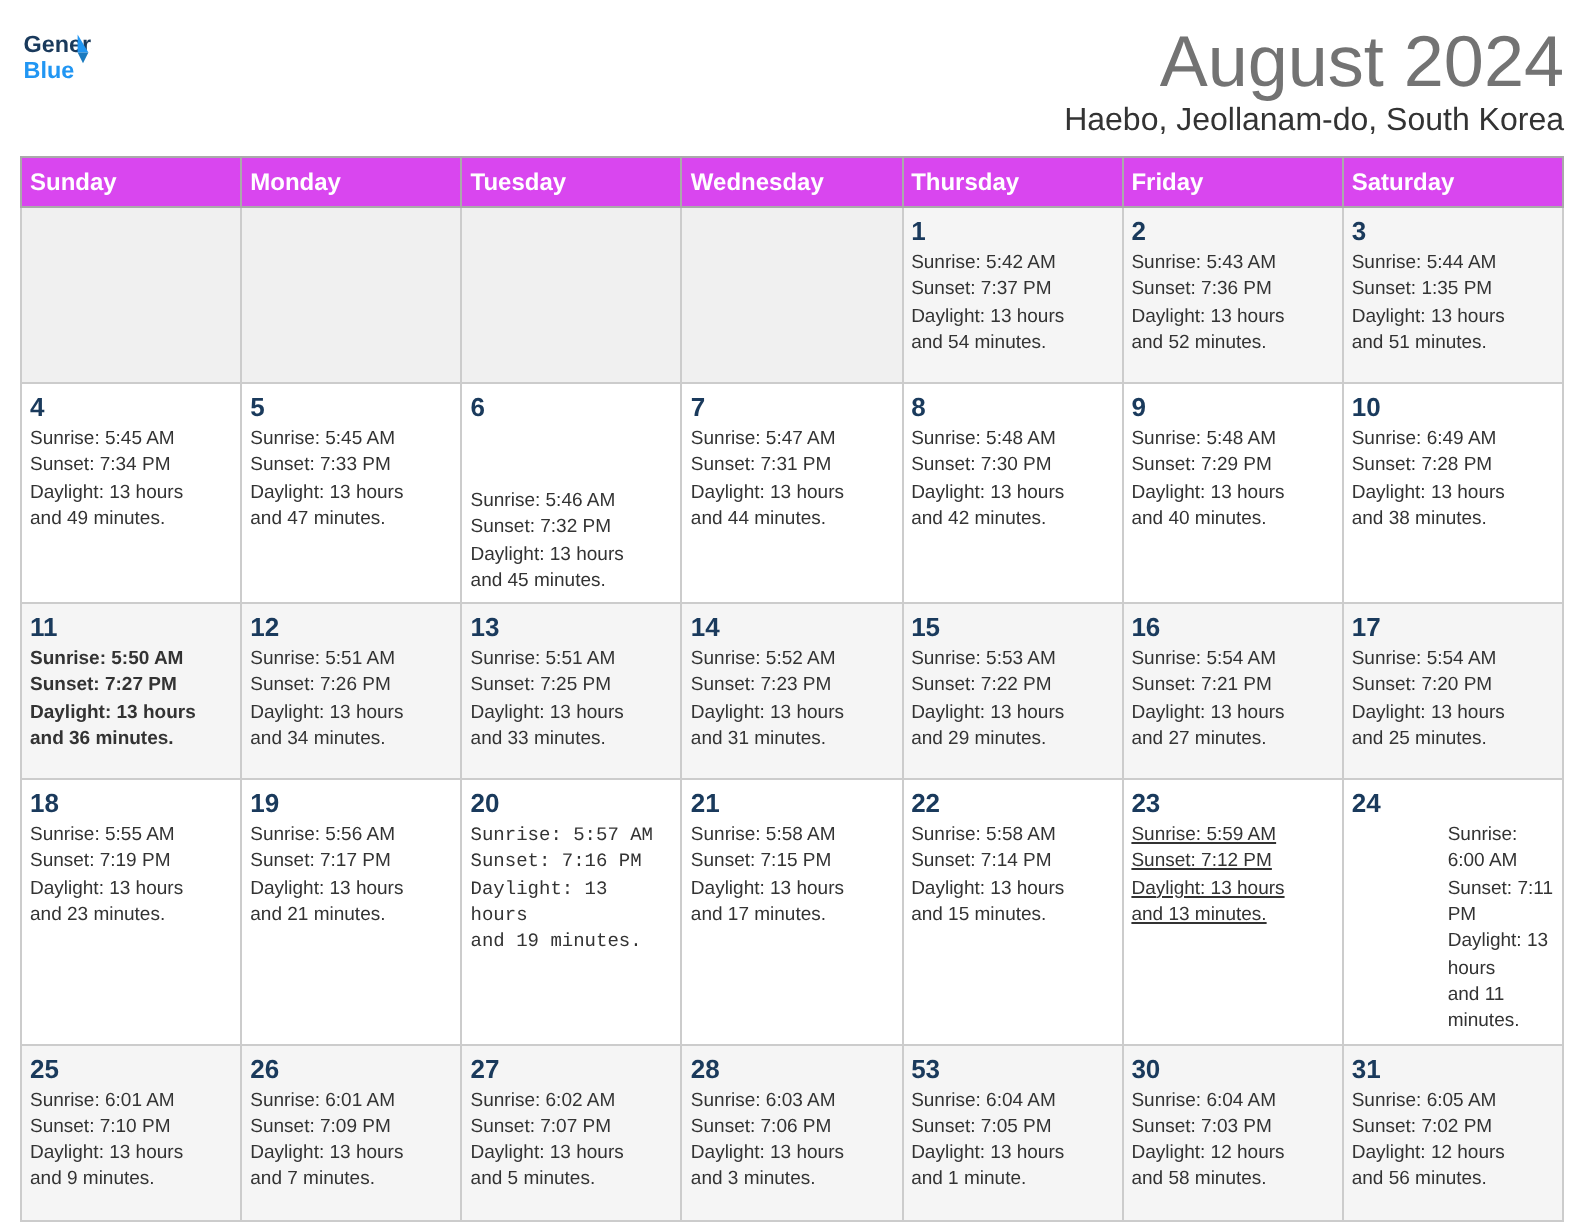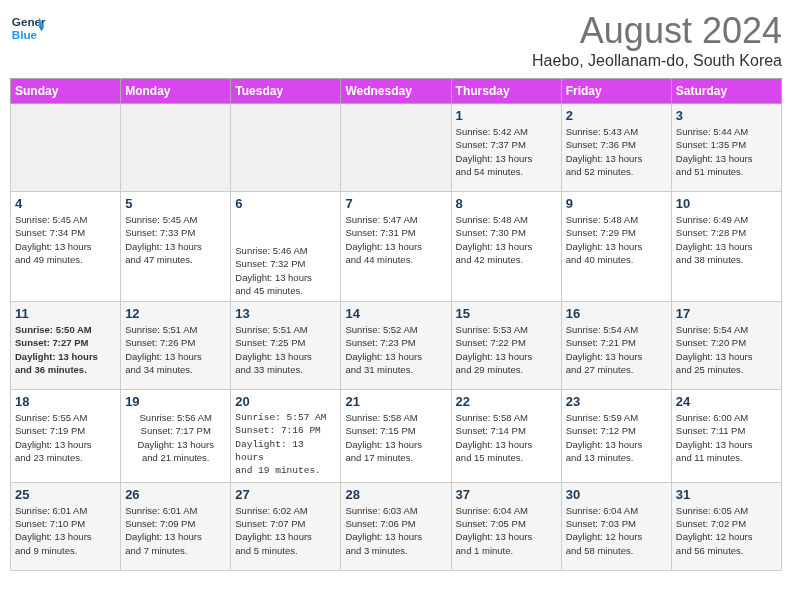--- a/index.html
+++ b/index.html
@@ -241,21 +241,21 @@
       <tr>
         <td>
           <div class="day-number">18</div>
           <div class="day-info" style="white-space: pre-line;">Sunrise: 5:55 AM
 Sunset: 7:19 PM
 Daylight: 13 hours
 and 23 minutes.</div>
         </td>
         <td>
           <div class="day-number">19</div>
-          <div class="day-info" style="white-space: pre-line; text-align: center;">Sunrise: 5:56 AM
+          <div class="day-info" style="white-space: pre-line;">Sunrise: 5:56 AM
 Sunset: 7:17 PM
 Daylight: 13 hours
 and 21 minutes.</div>
         </td>
         <td>
           <div class="day-number">20</div>
           <div class="day-info" style="white-space: pre-line; font-family: Liberation Mono, monospace;">Sunrise: 5:57 AM
 Sunset: 7:16 PM
 Daylight: 13 hours
 and 19 minutes.</div>
@@ -269,28 +269,28 @@
         </td>
         <td>
           <div class="day-number">22</div>
           <div class="day-info" style="white-space: pre-line;">Sunrise: 5:58 AM
 Sunset: 7:14 PM
 Daylight: 13 hours
 and 15 minutes.</div>
         </td>
         <td>
           <div class="day-number">23</div>
-          <div class="day-info" style="white-space: pre-line;">Sunrise: 5:59 AM
+          <div class="day-info" style="white-space: pre-line; text-decoration: underline;">Sunrise: 5:59 AM
 Sunset: 7:12 PM
 Daylight: 13 hours
 and 13 minutes.</div>
         </td>
         <td>
           <div class="day-number">24</div>
-          <div class="day-info" style="white-space: pre-line;">Sunrise: 6:00 AM
+          <div class="day-info" style="white-space: pre-line; margin-left: 48px;">Sunrise: 6:00 AM
 Sunset: 7:11 PM
 Daylight: 13 hours
 and 11 minutes.</div>
         </td>
       </tr>
       <tr>
         <td>
           <div class="day-number">25</div>
           <div class="day-info" style="white-space: pre-line;">Sunrise: 6:01 AM
 Sunset: 7:10 PM
@@ -312,21 +312,21 @@
 and 5 minutes.</div>
         </td>
         <td>
           <div class="day-number">28</div>
           <div class="day-info" style="white-space: pre-line;">Sunrise: 6:03 AM
 Sunset: 7:06 PM
 Daylight: 13 hours
 and 3 minutes.</div>
         </td>
         <td>
-          <div class="day-number">37</div>
+          <div class="day-number">53</div>
           <div class="day-info" style="white-space: pre-line;">Sunrise: 6:04 AM
 Sunset: 7:05 PM
 Daylight: 13 hours
 and 1 minute.</div>
         </td>
         <td>
           <div class="day-number">30</div>
           <div class="day-info" style="white-space: pre-line;">Sunrise: 6:04 AM
 Sunset: 7:03 PM
 Daylight: 12 hours

